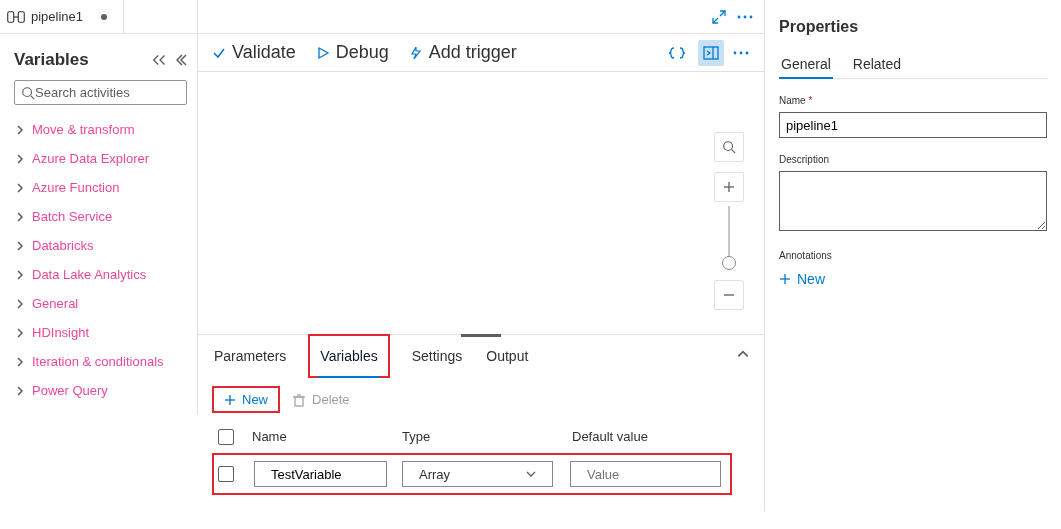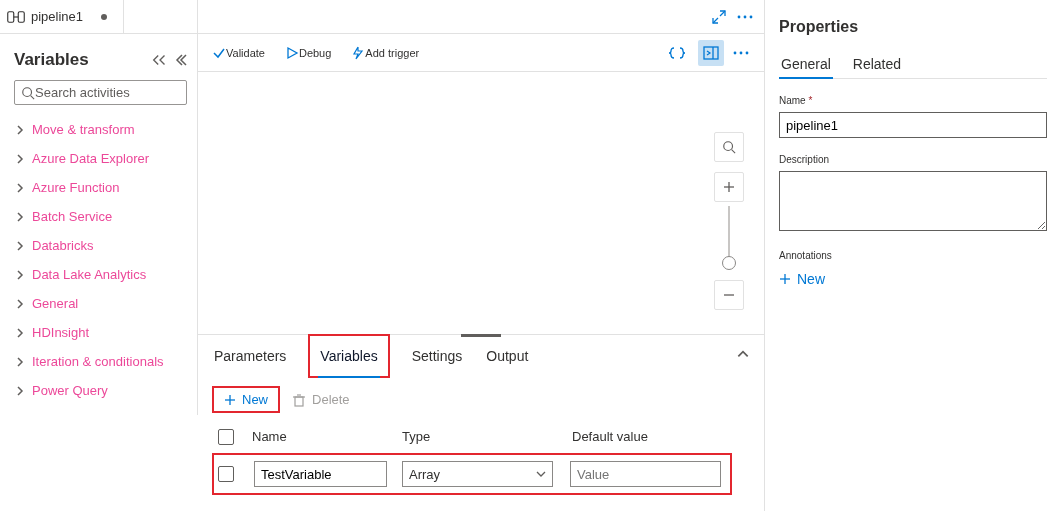--- a/index.html
+++ b/index.html
@@ -22,21 +22,21 @@
 
   
   .tabbar { height: 34px; border-bottom: 1px solid #e1e1e1; display: flex; align-items: center; padding: 0 10px; justify-content: space-between; }
   .tab-title { display: flex; align-items: center; gap: 6px; border-right: 1px solid #e1e1e1; padding-right: 16px; height: 34px; margin-left:-15px; padding-left:12px;}
   .tab-dot { width: 6px; height: 6px; border-radius: 50%; background: #605e5c; margin-left: 12px; }
   .tabbar-right { display: flex; align-items: center; gap: 10px; color: #0078d4; }
 
   
   .toolbar { height: 38px; border-bottom: 1px solid #e1e1e1; display: flex; align-items: center; padding: 0 14px; justify-content: space-between; }
   .toolbar-left { display: flex; gap: 20px; align-items: center; }
-  .toolbar-btn { display: inline-flex; align-items: center; color: #323130; cursor: pointer; font-size: 11px; }
+  .toolbar-btn { display: inline-flex; align-items: center; gap: 6px; color: #323130; cursor: pointer; font-size: 18px; }
   .toolbar-btn svg { stroke: #0078d4; fill: none; }
   .toolbar-right { display: flex; gap: 8px; align-items: center; }
   .tr-icon { width: 26px; height: 26px; display: flex; align-items: center; justify-content: center; border-radius: 2px; cursor:pointer;}
   .tr-icon.active { background: #c7e0f4; }
 
   
   .canvas { position: relative; height: 262px; background: #fff; }
   .canvas-controls { position: absolute; right: 20px; top: 60px; display: flex; flex-direction: column; align-items: center; }
   .cc-btn { width: 30px; height: 30px; border: 1px solid #e1e1e1; border-radius: 2px; display: flex; align-items: center; justify-content: center; background: #fff; color: #605e5c; cursor:pointer; margin-bottom: 10px;}
   .cc-track { width: 2px; height: 60px; background: #c8c6c4; position: relative; margin: 4px 0;}
@@ -57,21 +57,21 @@
   .actions-row { display: flex; align-items: center; gap: 12px; padding: 10px 14px 8px 14px; }
   .new-btn { border: 2px solid #e3262f; padding: 4px 10px; display: inline-flex; align-items: center; gap: 6px; color: #0078d4; cursor:pointer; }
   .del-btn { display: inline-flex; align-items: center; gap: 6px; color: #a19f9d; cursor:default;}
 
   
   .tbl { padding: 0 14px; }
   .tbl-hdr { display: grid; grid-template-columns: 40px 150px 170px 170px; gap: 0; padding: 8px 0; font-weight:400; }
   .tbl-hdr .hc { font-size: 13px; color:#323130; }
   .tbl-row-wrap { border: 2px solid #e3262f; padding: 6px 4px; width: 520px;}
   .tbl-row { display: grid; grid-template-columns: 36px 148px 168px 168px; gap: 0; align-items: center; }
-  .tbl-row input[type=text], .tbl-row .sel { border: 1px solid #8a8886; height: 26px; padding: 0 6px; font-size: 13px; width: 90%; background:#fff; }
+  .tbl-row input[type=text], .tbl-row .sel { border: 1px solid #8a8886; height: 26px; padding: 0 16px; font-size: 13px; width: 90%; background:#fff; }
   .sel { display:flex; align-items:center; justify-content:space-between; cursor:pointer;}
   .chk { width: 16px; height: 16px; border: 1px solid #605e5c; border-radius: 2px; display:inline-block; cursor:pointer; background:#fff;}
   .tbl-hdr .chk-h { width: 16px; height: 16px; border: 1px solid #605e5c; border-radius: 2px; display:inline-block; margin-left:6px;}
 
   
   .props { width: 296px; padding: 18px 14px; }
   .props h3 { font-size: 16px; font-weight: 600; margin-bottom: 14px; }
   .p-tabs { display: flex; gap: 18px; border-bottom: 1px solid #e1e1e1; margin-bottom: 16px;}
   .p-tab { padding: 6px 2px; font-size: 14px; cursor:pointer; position:relative;}
   .p-tab.active { color: #323130; }

